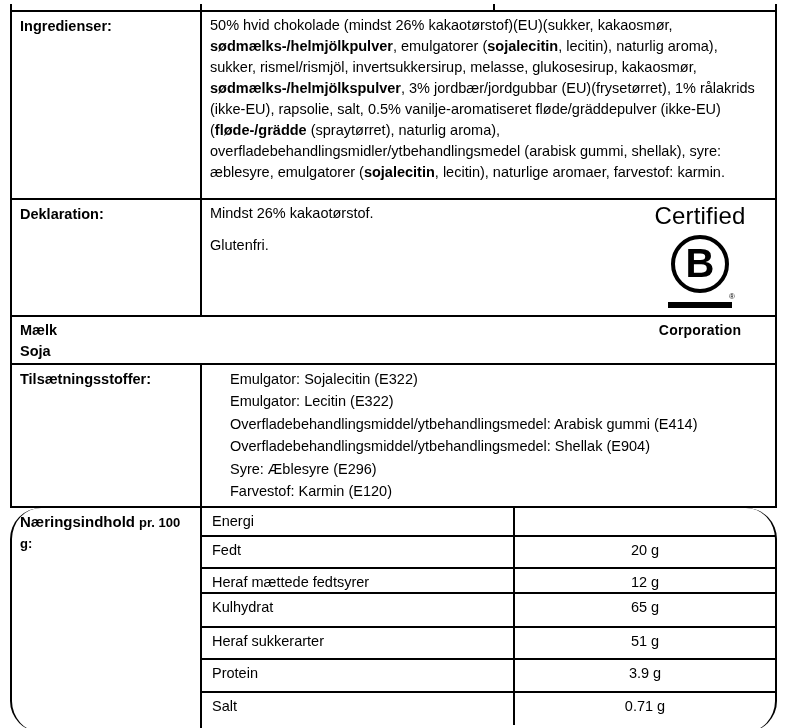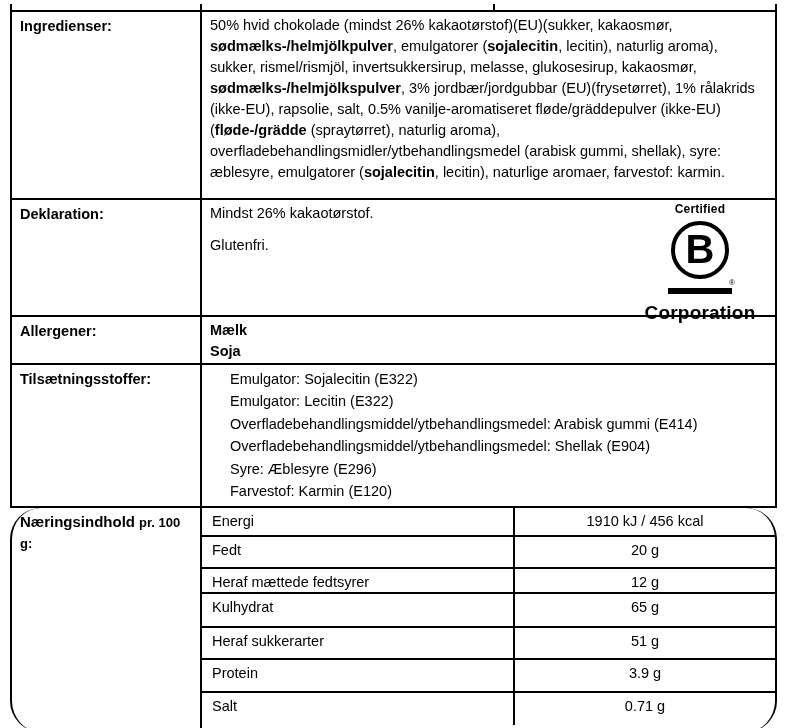--- a/index.html
+++ b/index.html
@@ -44,30 +44,30 @@
     padding:5px 6px 0 10px;font-size:14.5px;
   }
   .nut-value{flex:1;text-align:center;padding-top:5px;font-size:14.5px;}
   .nut-label-main{font-size:15px;}
   .nut-label-suffix{font-size:13px;}
   
   .bcorp{
     position:absolute;top:2px;right:38px;width:74px;
     display:flex;flex-direction:column;align-items:center;line-height:normal;
   }
-  .bcorp-title{font-weight:bold;font-size:12px;letter-spacing:0.2px;}
+  .bcorp-title{font-weight:normal;font-size:24px;letter-spacing:0.2px;}
   .bcorp-circle{
     box-sizing:border-box;width:58px;height:58px;border:4.5px solid #000;border-radius:50%;
     margin-top:5px;display:flex;align-items:center;justify-content:center;
   }
   .bcorp-letter{font-weight:bold;font-size:40px;line-height:1;padding-bottom:3px;}
   .bcorp-barwrap{position:relative;margin-top:9px;width:64px;}
   .bcorp-bar{width:64px;height:6px;background:#000;}
   .bcorp-reg{position:absolute;right:-3px;top:-10px;font-size:8px;font-weight:normal;}
-  .bcorp-name{font-weight:bold;font-size:19px;margin-top:8px;letter-spacing:0.2px;}
+  .bcorp-name{font-weight:bold;font-size:14px;margin-top:14px;letter-spacing:0.2px;}
 </style>
 </head>
 <body>
 
 <div class="tbl">
 
   <div class="row sliver">
     <div class="cell c1"></div>
     <div class="cell c2"></div>
     <div class="cell c3"></div>
@@ -93,21 +93,20 @@
         <div class="bcorp-barwrap">
           <div class="bcorp-bar"></div>
           <div class="bcorp-reg">®</div>
         </div>
         <div class="bcorp-name">Corporation</div>
       </div>
     </div>
   </div>
 
   <div class="row r-allergens">
-    <div class="cell label-cell">Allergener:</div>
     <div class="cell content-cell">
       <div class="allergen-line">Mælk</div>
       <div class="allergen-line">Soja</div>
     </div>
   </div>
 
   <div class="row r-additives">
     <div class="cell label-cell">Tilsætningsstoffer:</div>
     <div class="cell content-cell">
       <div class="additive-line">Emulgator: Sojalecitin (E322)</div>
@@ -120,21 +119,20 @@
   </div>
 
   <div class="row r-nutrition">
     <div class="cell label-cell">
       <span class="nut-label-main">Næringsindhold</span>
       <span class="nut-label-suffix">pr. 100 g:</span>
     </div>
     <div class="nut-col">
       <div class="nut-row" style="height:29px">
         <div class="nut-name">Energi</div>
-        <div class="nut-value">1910 kJ / 456 kcal</div>
       </div>
       <div class="nut-row" style="height:32px">
         <div class="nut-name">Fedt</div>
         <div class="nut-value">20 g</div>
       </div>
       <div class="nut-row" style="height:25px">
         <div class="nut-name">Heraf mættede fedtsyrer</div>
         <div class="nut-value">12 g</div>
       </div>
       <div class="nut-row" style="height:34px">

